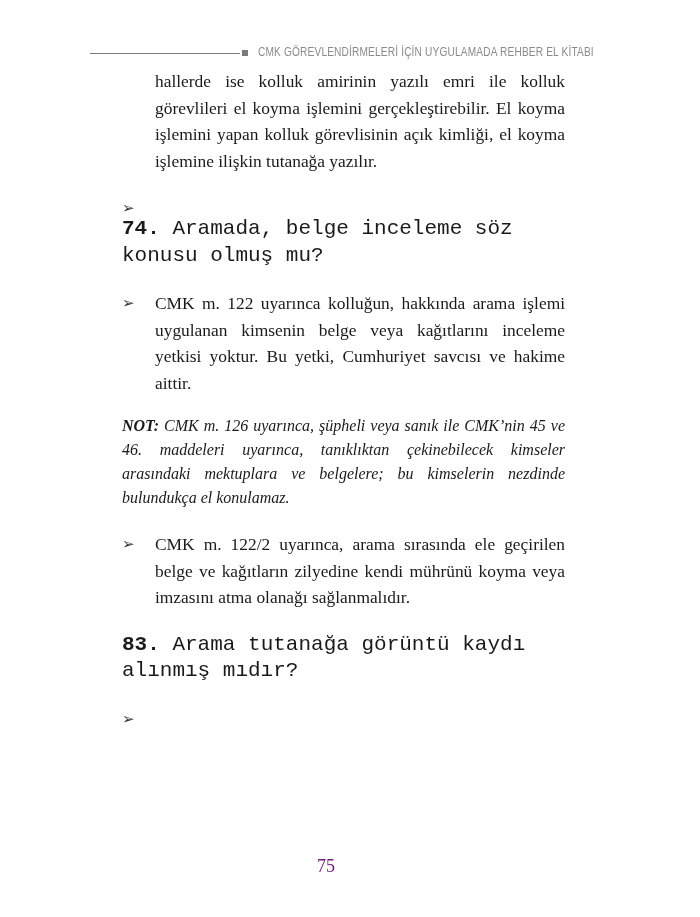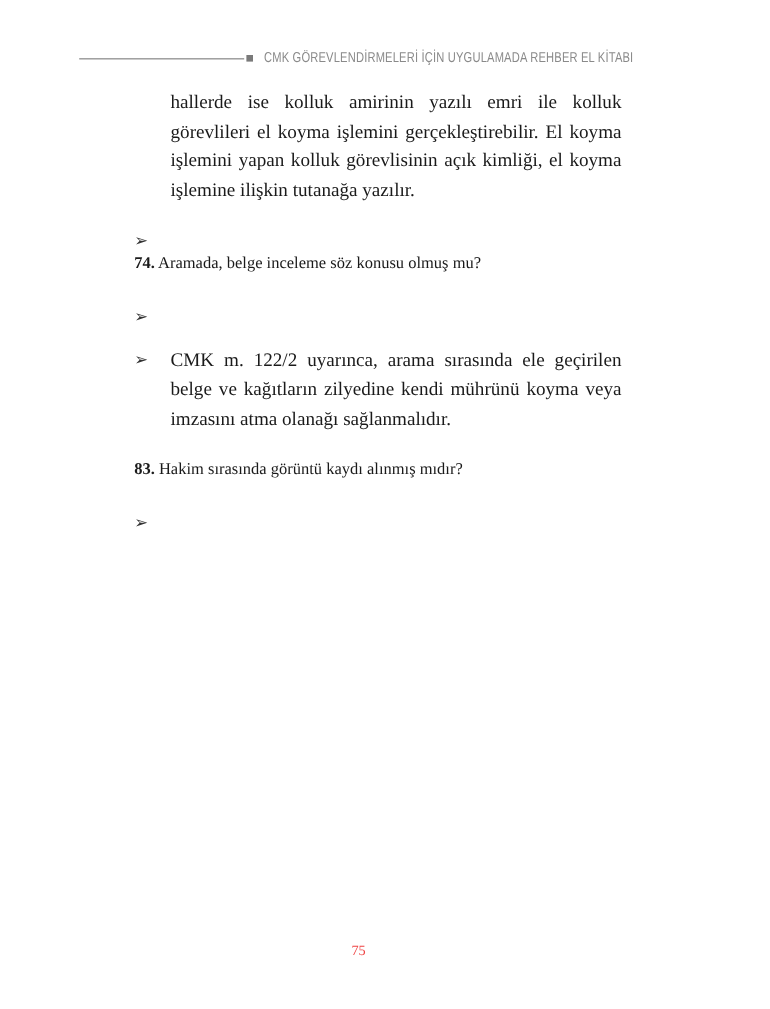--- a/index.html
+++ b/index.html
@@ -1,32 +1,32 @@
 <!DOCTYPE html>
 <html><head>
   <meta charset="utf-8">
   <style>
     html, body { margin: 0; padding: 0; background: #ffffff; }
     body { width: 700px; height: 917px; position: relative; overflow: hidden; font-family: "Liberation Serif", "DejaVu Serif", serif; color: #1a1a1a; }
-    .header { position: absolute; top: 44px; left: 72px; width: 500px; height: 20px; }
+    .header { position: absolute; top: 44px; left: 90px; width: 500px; height: 20px; }
     .header-line { position: absolute; left: 0; top: 9px; width: 150px; height: 1px; background: #7a7a7a; }
     .header-marker { position: absolute; left: 152px; top: 6px; width: 6px; height: 6px; background: #7a7a7a; }
     .header-title { position: absolute; left: 168px; top: 0; font-family: "Liberation Sans", "DejaVu Sans", sans-serif; font-size: 13px; color: #8a8a8a; letter-spacing: 0.2px; white-space: nowrap; transform: scaleX(0.78); transform-origin: left center; }
-    .content { position: absolute; left: 122px; top: 79px; width: 443px; font-size: 17.4px; line-height: 26.5px; }
+    .content { position: absolute; left: 122px; top: 68px; width: 443px; font-size: 17.4px; line-height: 26.5px; }
     .para { text-align: justify; margin: 0; }
     .indented { padding-left: 33px; }
     .bullet { position: relative; padding-left: 33px; text-align: justify; margin: 0; }
     .arrow { position: absolute; left: 0; top: 0; font-family: "DejaVu Sans", sans-serif; font-size: 15px; line-height: 26.5px; color: #333; }
-    .question { margin: 0; font-size: 15px; }
+    .question { margin: 0; font-size: 21px; font-family: Liberation Mono, monospace; }
     .question b { font-weight: bold; }
     .note { margin: 0; text-align: justify; font-style: italic; font-size: 16px; line-height: 24px; }
     .note b { font-weight: bold; }
     .gap-s { height: 18px; }
     .gap-m { height: 21px; }
-    .page-number { position: absolute; top: 856px; left: 0; width: 652px; text-align: center; font-size: 13px; color: #ef4444; }
+    .page-number { position: absolute; top: 856px; left: 0; width: 652px; text-align: center; font-size: 18px; color: #701a75; }
   </style>
 </head>
 <body>
 
 <div class="header">
   <div class="header-line"></div>
   <div class="header-marker"></div>
   <div class="header-title">CMK GÖREVLENDİRMELERİ İÇİN UYGULAMADA REHBER EL KİTABI</div>
 </div>
 
@@ -40,35 +40,37 @@
   </div>
 
   <div class="gap-m"></div>
 
   <p class="question"><b>74.</b><span> Aramada, belge inceleme söz konusu olmuş mu?</span></p>
 
   <div class="gap-m"></div>
 
   <div class="bullet">
     <span class="arrow">➢</span>
+    <span>CMK m. 122 uyarınca kolluğun, hakkında arama işlemi uygulanan kimsenin belge veya kağıtlarını inceleme yetkisi yoktur. Bu yetki, Cumhuriyet savcısı ve hakime aittir.</span>
   </div>
 
   <div class="gap-s"></div>
 
+  <p class="note"><b>NOT:</b><span> CMK m. 126 uyarınca, şüpheli veya sanık ile CMK’nin 45 ve 46. maddeleri uyarınca, tanıklıktan çekinebilecek kimseler arasındaki mektuplara ve belgelere; bu kimselerin nezdinde bulundukça el konulamaz.</span></p>
 
   <div class="gap-m"></div>
 
   <div class="bullet">
     <span class="arrow">➢</span>
     <span>CMK m. 122/2 uyarınca, arama sırasında ele geçirilen belge ve kağıtların zilyedine kendi mührünü koyma veya imzasını atma olanağı sağlanmalıdır.</span>
   </div>
 
   <div class="gap-m"></div>
 
-  <p class="question"><b>83.</b><span> Hakim sırasında görüntü kaydı alınmış mıdır?</span></p>
+  <p class="question"><b>83.</b><span> Arama tutanağa görüntü kaydı alınmış mıdır?</span></p>
 
   <div class="gap-m"></div>
 
   <div class="bullet">
     <span class="arrow">➢</span>
   </div>
 </div>
 
 <div class="page-number">75</div>
 

